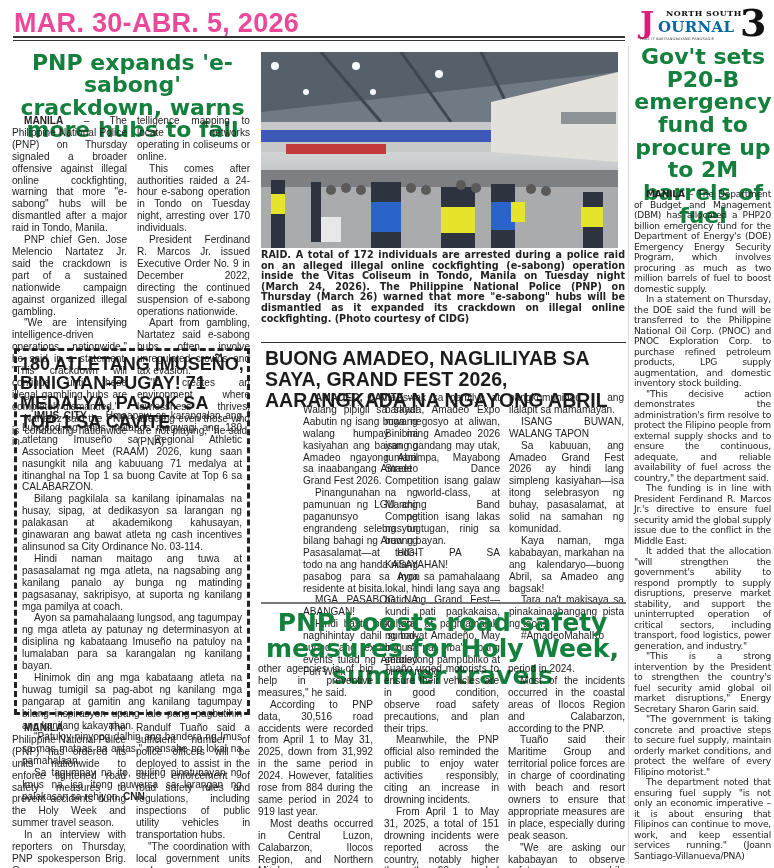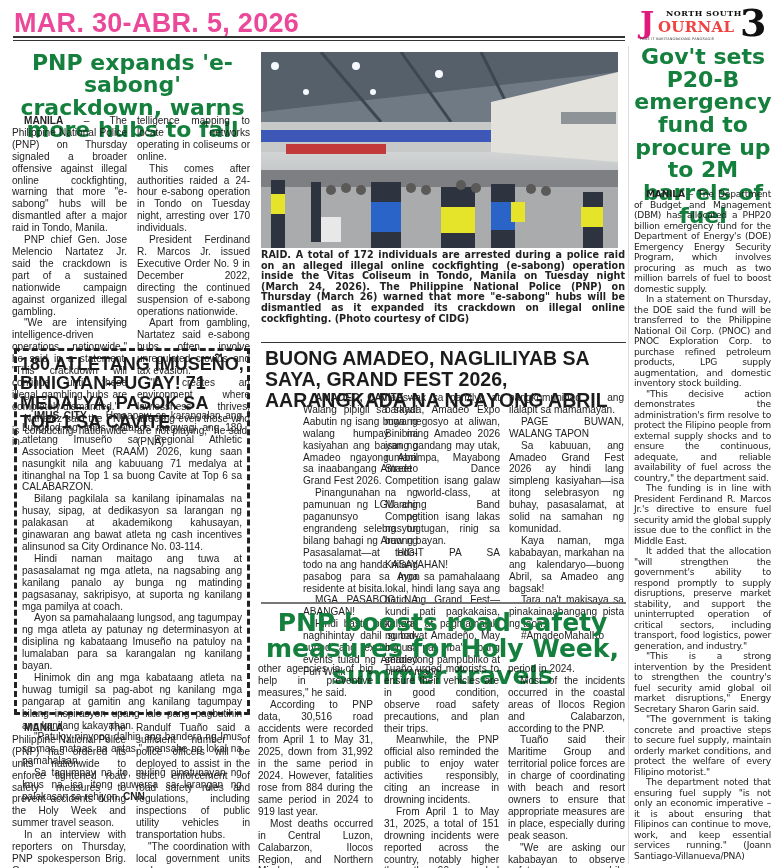--- a/index.html
+++ b/index.html
@@ -7,21 +7,21 @@
   body { position: relative; font-family: "DejaVu Sans", sans-serif; color: #1a1a1a; }
 
   .abs { position: absolute; }
 
   
   .date { left: 14px; top: 8px; font-family: "Liberation Sans", sans-serif; font-weight: 700; font-size: 27px; letter-spacing: 0.3px; color: #ec4899; }
   .rule-top { left: 13px; top: 36px; width: 612px; height: 5px; border-top: 2px solid #333; border-bottom: 1px solid #333; }
   .logo { left: 640px; top: 6px; width: 130px; height: 40px; }
   .logo .ns { position: absolute; left: 26px; top: 2px; font-family: "DejaVu Serif", serif; font-weight: 700; font-size: 8px; letter-spacing: 0.5px; color: #111; }
   .logo .j { position: absolute; left: 0; top: 2px; font-family: "DejaVu Serif", serif; font-weight: 700; font-size: 30px; color: #e0197d; line-height: 1; }
-  .logo .ournal { position: absolute; left: 18px; top: 12px; font-family: "DejaVu Serif", serif; font-weight: 700; font-size: 15px; color: #ef4444; letter-spacing: 0.3px; }
+  .logo .ournal { position: absolute; left: 18px; top: 12px; font-family: "DejaVu Serif", serif; font-weight: 700; font-size: 15px; color: #0369a1; letter-spacing: 0.3px; }
   .logo .tag { position: absolute; left: 0; top: 31px; font-size: 3.5px; color: #333; letter-spacing: 0.2px; }
   .logo .num { position: absolute; left: 100px; top: -2px; font-family: "DejaVu Serif", serif; font-weight: 700; font-size: 38px; color: #111; line-height: 1; }
 
   
   .hl { font-family: "DejaVu Sans", sans-serif; font-weight: 700; color: #15803d; text-align: center; line-height: 1.02; }
   .hl1 { left: 10px; top: 52px; width: 245px; font-size: 22px; }
   .hl-right { left: 634px; top: 46px; width: 138px; font-size: 22px; line-height: 1.03; }
   .hl-bottom { left: 255px; top: 610px; width: 375px; font-size: 25px; line-height: 1.05; }
   .condensed { font-family: "Liberation Sans", sans-serif; font-weight: 700; transform-origin: center top; color: #1c1c1c; line-height: 1.08; }
   .hl-box { left: 20px; top: 355px; width: 225px; font-size: 18px; }
@@ -162,21 +162,21 @@
   <p>MGA PASABOG NA ABANGAN!</p>
   <p>Hindi basta pista ang naghihintay dahil sunod-sunod ang exciting na events tulad ng Amadeo Fun Walk</p>
 </div>
 <div class="abs col ca2">
   <p class="nind">na swak sa pamilya at barkada, Amadeo Expo mga negosyo at aliwan, Binibining Amadeo 2026 isang gandang may utak, rumarampa, Mayabong Street Dance Competition isang galaw na world-class, at Marching Band Competition isang lakas ng tugtugan, rinig sa buong bayan.</p>
   <p>HIGIT PA SA KASAYAHAN!</p>
   <p>Ayon sa pamahalaang lokal, hindi lang saya ang hatid ng Grand Fest—kundi pati pagkakaisa, kultura, at pagmamalaki ng bawat Amadeño. May bonus pa! Iba't ibang serbisyong pampubliko at programang</p>
 </div>
 <div class="abs col ca3">
   <p class="nind">pangkomunidad ang ilalapit sa mamamayan.</p>
-  <p>PAGE BUWAN, WALANG TAPON</p>
+  <p>ISANG BUWAN, WALANG TAPON</p>
   <p>Sa kabuuan, ang Amadeo Grand Fest 2026 ay hindi lang simpleng kasiyahan—isa itong selebrasyon ng buhay, pasasalamat, at solid na samahan ng komunidad.</p>
   <p>Kaya naman, mga kababayan, markahan na ang kalendaryo—buong Abril, sa Amadeo ang bagsak!</p>
   <p>Tara na't makisaya sa pinakainaabangang pista ng taon!</p>
   <p>#AmadeoMahalKo</p>
 </div>
 <div class="abs rule-amadeo"></div>
 
 <div class="abs hl hl-bottom">PNP boosts road safety measures for Holy Week, summer travels</div>
 <div class="abs col cr1">
   <p><span class="dl">MANILA</span> <span>– The Philippine National Police (PNP) has ordered its units nationwide to enforce tightened road safety measures to prevent accidents during the Holy Week and summer travel season.</span></p>

